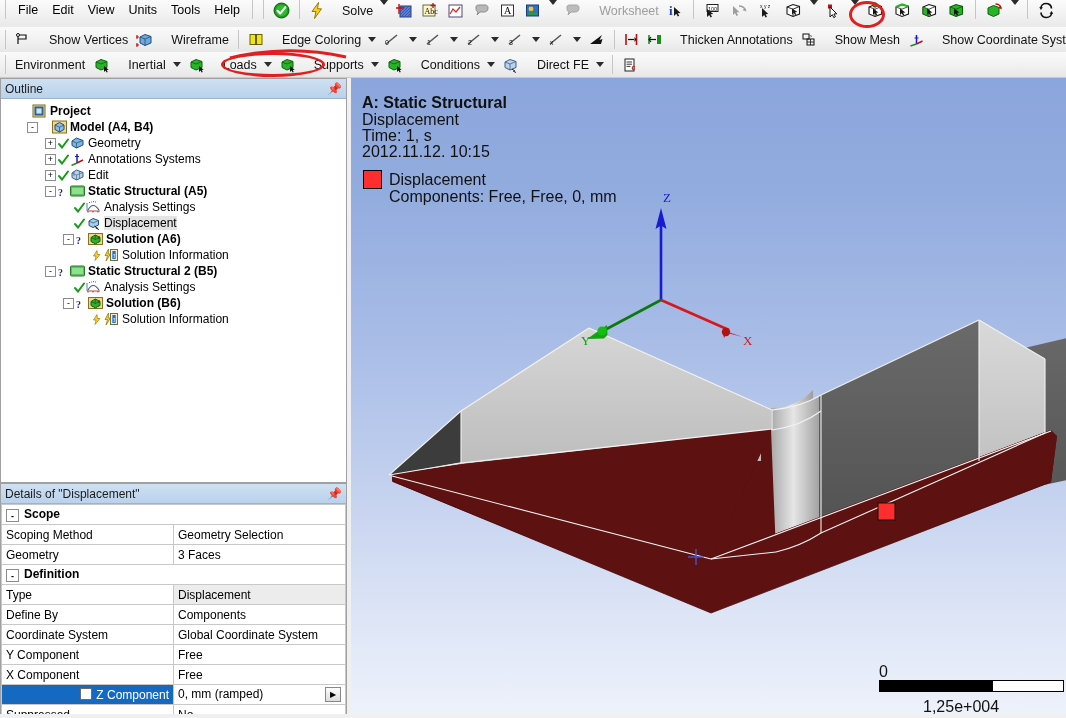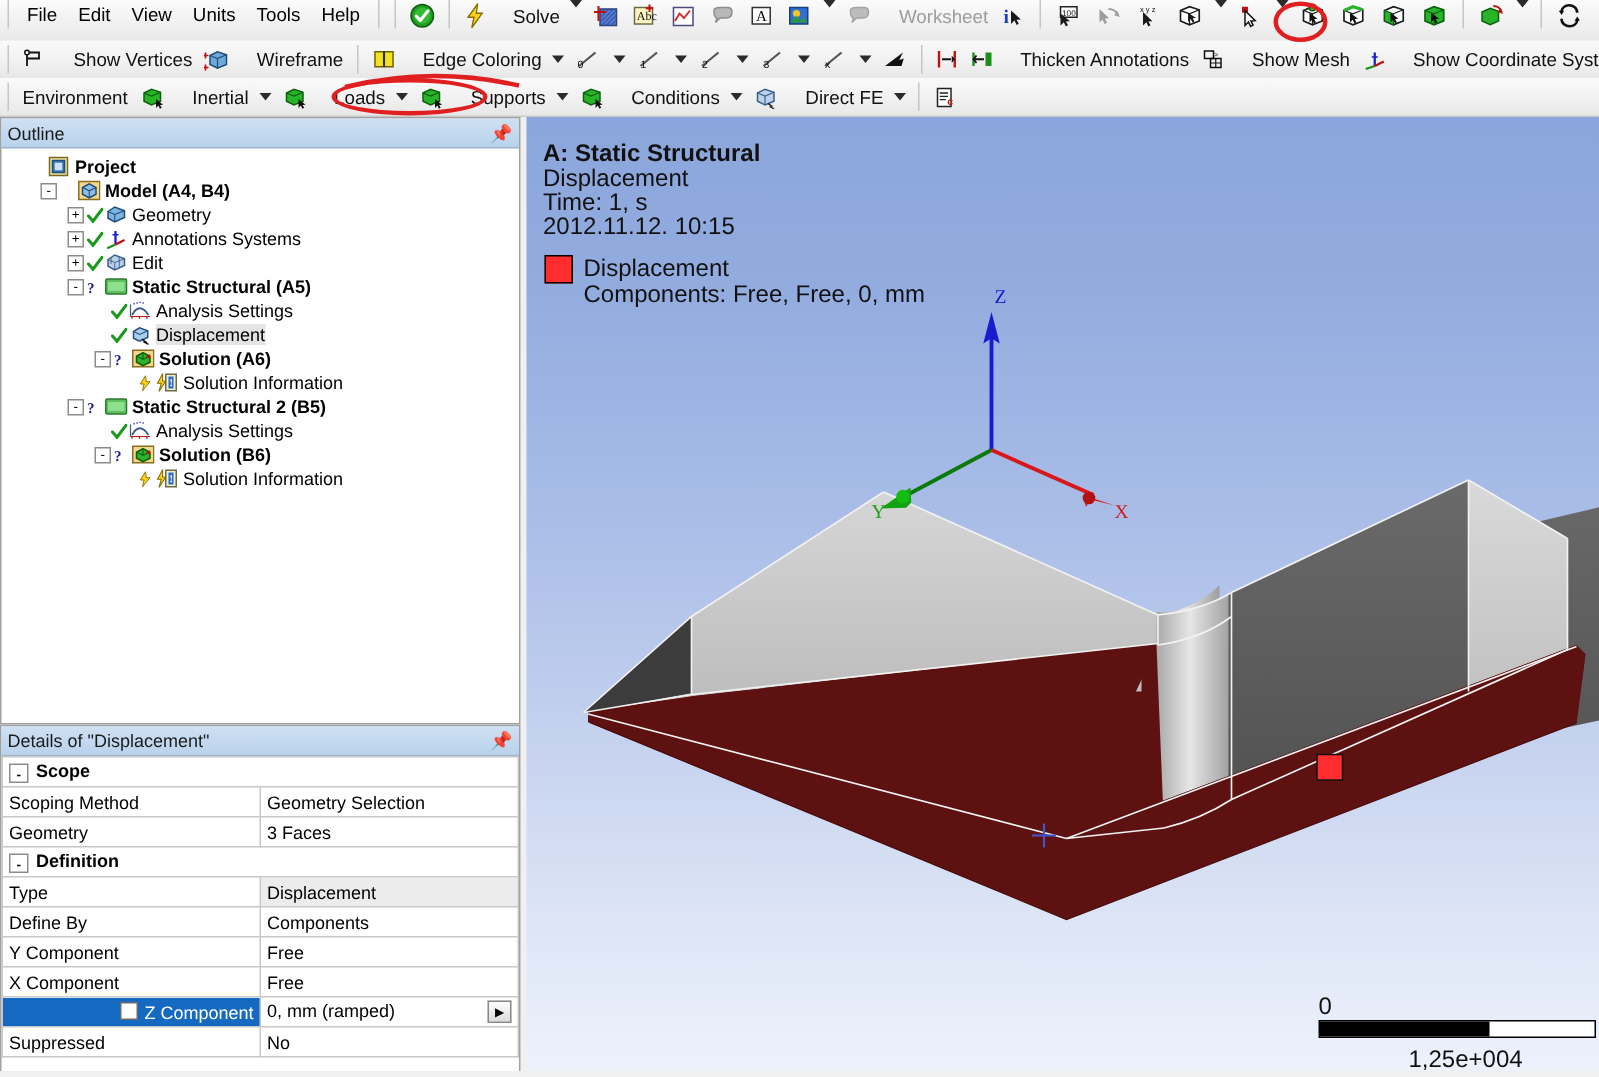--- a/index.html
+++ b/index.html
@@ -846,20 +846,24 @@
           </tr>
           <tr>
             <td class="k">Type</td>
             <td class="v-gray">Displacement</td>
           </tr>
           <tr>
             <td class="k">Define By</td>
             <td>Components</td>
           </tr>
           <tr>
+            <td class="k">Coordinate System</td>
+            <td>Global Coordinate System</td>
+          </tr>
+          <tr>
             <td class="k">Y Component</td>
             <td>Free</td>
           </tr>
           <tr>
             <td class="k">X Component</td>
             <td>Free</td>
           </tr>
           <tr class="row-sel">
             <td class="k"><span class="chk"></span>Z Component</td>
             <td><span class="expbtn">▶</span>0, mm  (ramped)</td>
@@ -1015,21 +1019,21 @@
 
     <div class="vp-legend-swatch" style="left:12px; top:92px;"></div>
     <div class="vp-text" style="left:38px; top:93px;">Displacement</div>
     <div class="vp-text" style="left:38px; top:110px;">Components: Free, Free, 0, mm</div>
 
     <div class="scalebar" style="left:528px; top:588px;">
       <div class="vp-text" style="position:absolute; left:0px; top:-3px;">0</div>
       <div class="sb-track" style="position:absolute; left:0px; top:14px;">
         <div class="sb-fill" id="sb-fill" style="width: 62%;"></div>
       </div>
-      <div class="vp-text" style="position:absolute; left:60px; top:32px;text-align:right;">1,25e+004</div>
+      <div class="vp-text" style="position:absolute; left:44px; top:32px;text-align:right;">1,25e+004</div>
     </div>
   </div>
 
   <div class="annot-circle" style="left:849px; top:1px; width:36px; height:27px;"></div>
   <div class="annot-circle" style="left:221px; top:52px; width:104px; height:25px;"></div>
   <svg style="position:absolute; left:228px; top:44px;" width="130" height="16">
     <path d="M2 14 Q60 0 118 13" stroke="#e02020" stroke-width="3" fill="none"></path>
   </svg>
 
   <div class="bottom-strip"></div>

